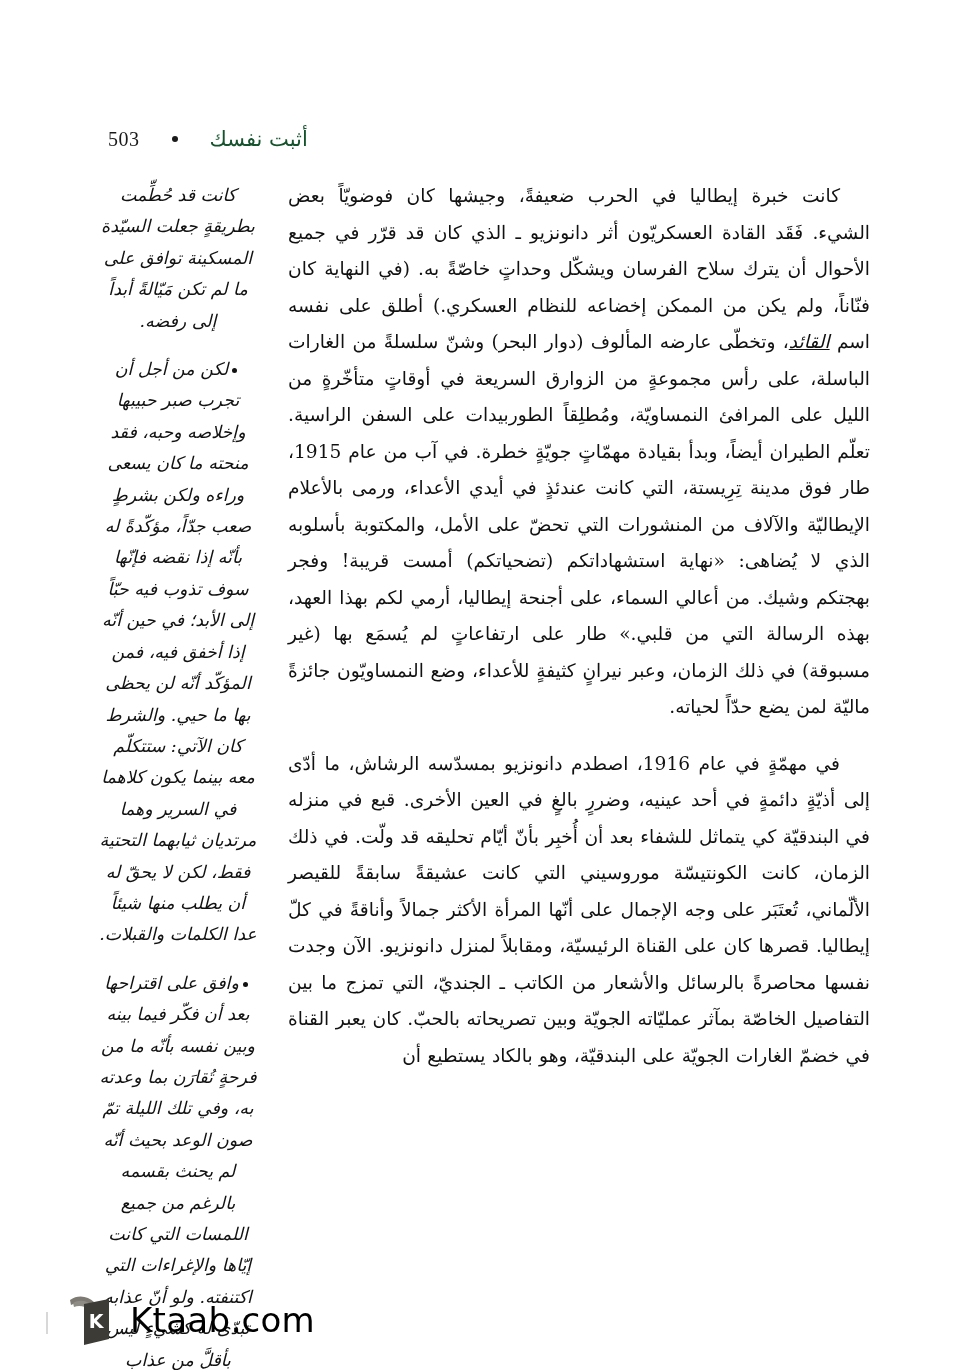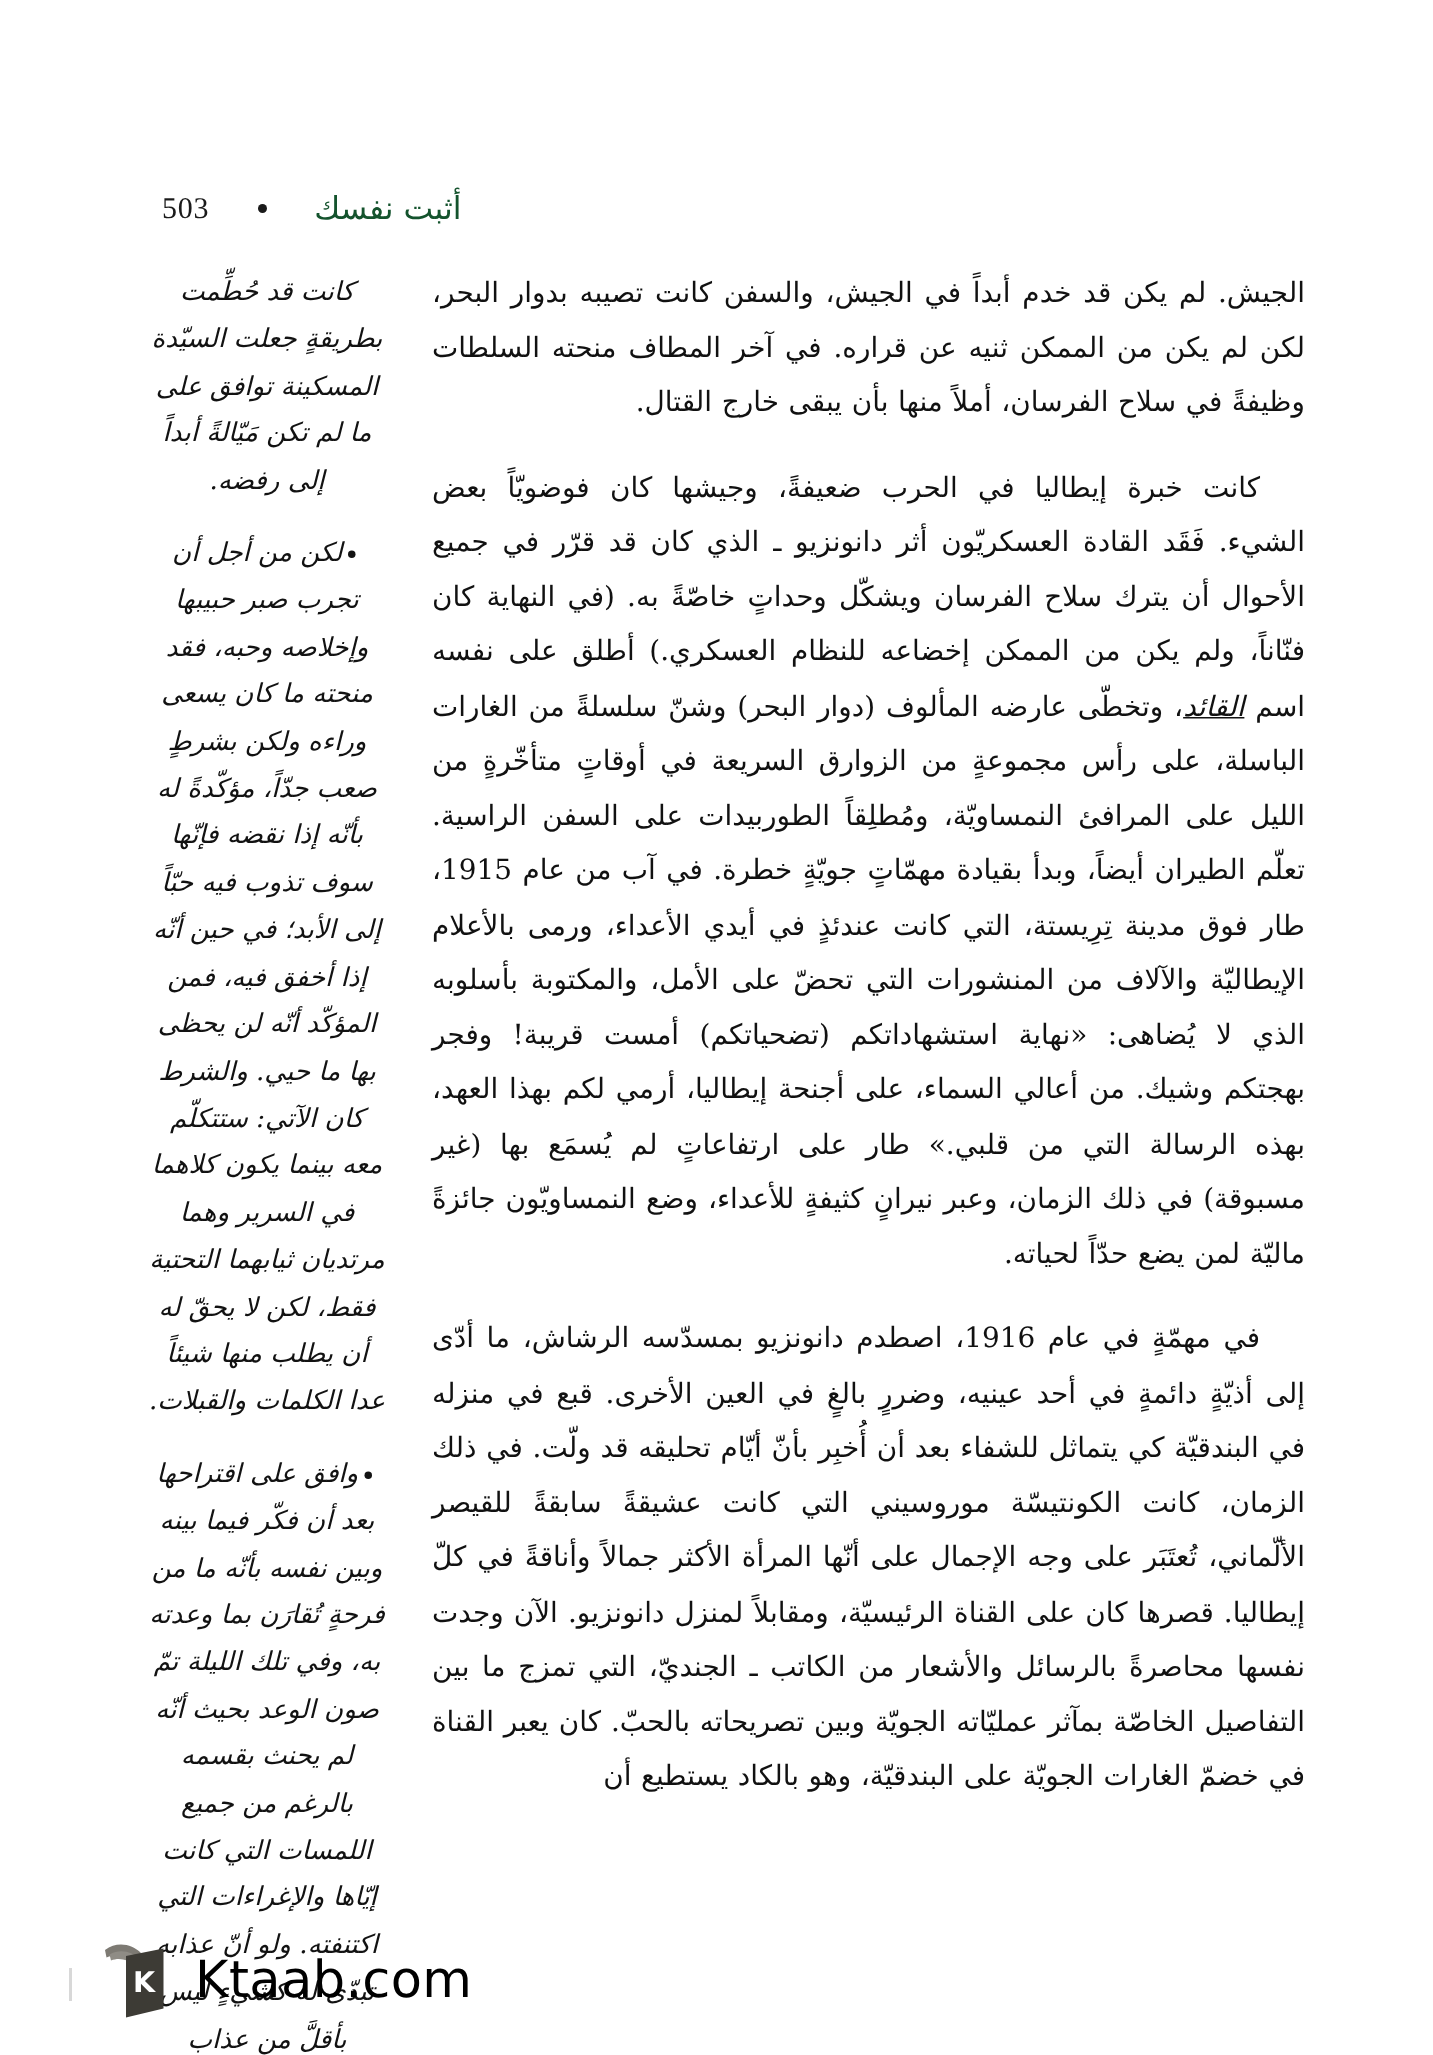--- a/index.html
+++ b/index.html
@@ -183,21 +183,20 @@
 
   <div class="running-header">
     <span class="folio">503</span>
     <span class="header-dot"></span>
     <span class="header-title">أثبت نفسك</span>
   </div>
 
   <div class="body-area">
 
     <div class="main-col">
-      <p>الجيش. لم يكن قد خدم أبداً في الجيش، والسفن كانت تصيبه بدوار البحر، لكن لم يكن من الممكن ثنيه عن قراره. في آخر المطاف منحته السلطات وظيفةً في سلاح الفرسان، أملاً منها بأن يبقى خارج القتال.</p>
       <p class="indented"><span>كانت خبرة إيطاليا في الحرب ضعيفةً، وجيشها كان فوضويّاً بعض الشيء. فَقَد القادة العسكريّون أثر دانونزيو ـ الذي كان قد قرّر في جميع الأحوال أن يترك سلاح الفرسان ويشكّل وحداتٍ خاصّةً به. (في النهاية كان فنّاناً، ولم يكن من الممكن إخضاعه للنظام العسكري.) أطلق على نفسه اسم </span><span class="title-italic">القائد</span><span>، وتخطّى عارضه المألوف (دوار البحر) وشنّ سلسلةً من الغارات الباسلة، على رأس مجموعةٍ من الزوارق السريعة في أوقاتٍ متأخّرةٍ من الليل على المرافئ النمساويّة، ومُطلِقاً الطوربيدات على السفن الراسية. تعلّم الطيران أيضاً، وبدأ بقيادة مهمّاتٍ جويّةٍ خطرة. في آب من عام 1915، طار فوق مدينة تِرِيستة، التي كانت عندئذٍ في أيدي الأعداء، ورمى بالأعلام الإيطاليّة والآلاف من المنشورات التي تحضّ على الأمل، والمكتوبة بأسلوبه الذي لا يُضاهى: «نهاية استشهاداتكم (تضحياتكم) أمست قريبة! وفجر بهجتكم وشيك. من أعالي السماء، على أجنحة إيطاليا، أرمي لكم بهذا العهد، بهذه الرسالة التي من قلبي.» طار على ارتفاعاتٍ لم يُسمَع بها (غير مسبوقة) في ذلك الزمان، وعبر نيرانٍ كثيفةٍ للأعداء، وضع النمساويّون جائزةً ماليّة لمن يضع حدّاً لحياته.</span></p>
       <p class="indented">في مهمّةٍ في عام 1916، اصطدم دانونزيو بمسدّسه الرشاش، ما أدّى إلى أذيّةٍ دائمةٍ في أحد عينيه، وضررٍ بالغٍ في العين الأخرى. قبع في منزله في البندقيّة كي يتماثل للشفاء بعد أن أُخبِر بأنّ أيّام تحليقه قد ولّت. في ذلك الزمان، كانت الكونتيسّة موروسيني التي كانت عشيقةً سابقةً للقيصر الألّماني، تُعتَبَر على وجه الإجمال على أنّها المرأة الأكثر جمالاً وأناقةً في كلّ إيطاليا. قصرها كان على القناة الرئيسيّة، ومقابلاً لمنزل دانونزيو. الآن وجدت نفسها محاصرةً بالرسائل والأشعار من الكاتب ـ الجنديّ، التي تمزج ما بين التفاصيل الخاصّة بمآثر عمليّاته الجويّة وبين تصريحاته بالحبّ. كان يعبر القناة في خضمّ الغارات الجويّة على البندقيّة، وهو بالكاد يستطيع أن</p>
     </div>
 
     <div class="side-col">
       <p>كانت قد حُطِّمت بطريقةٍ جعلت السيّدة المسكينة توافق على ما لم تكن مَيّالةً أبداً إلى رفضه.</p>
       <p><span class="side-bullet"></span><span>لكن من أجل أن تجرب صبر حبيبها وإخلاصه وحبه، فقد منحته ما كان يسعى وراءه ولكن بشرطٍ صعب جدّاً، مؤكّدةً له بأنّه إذا نقضه فإنّها سوف تذوب فيه حبّاً إلى الأبد؛ في حين أنّه إذا أخفق فيه، فمن المؤكّد أنّه لن يحظى بها ما حيي. والشرط كان الآتي: ستتكلّم معه بينما يكون كلاهما في السرير وهما مرتديان ثيابهما التحتية فقط، لكن لا يحقّ له أن يطلب منها شيئاً عدا الكلمات والقبلات.</span></p>
       <p><span class="side-bullet"></span><span>وافق على اقتراحها بعد أن فكّر فيما بينه وبين نفسه بأنّه ما من فرحةٍ تُقارَن بما وعدته به، وفي تلك الليلة تمّ صون الوعد بحيث أنّه لم يحنث بقسمه بالرغم من جميع اللمسات التي كانت إيّاها والإغراءات التي اكتنفته. ولو أنّ عذابه تبدّى له كشيءٍ ليس بأقلَّ من عذاب</span></p>
     </div>
 

